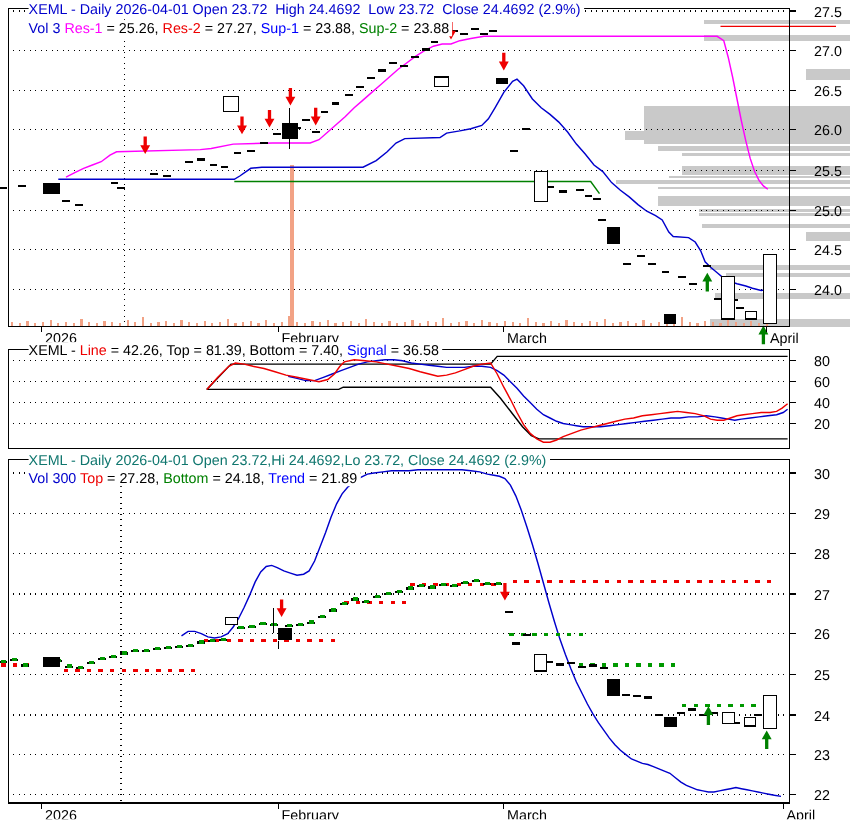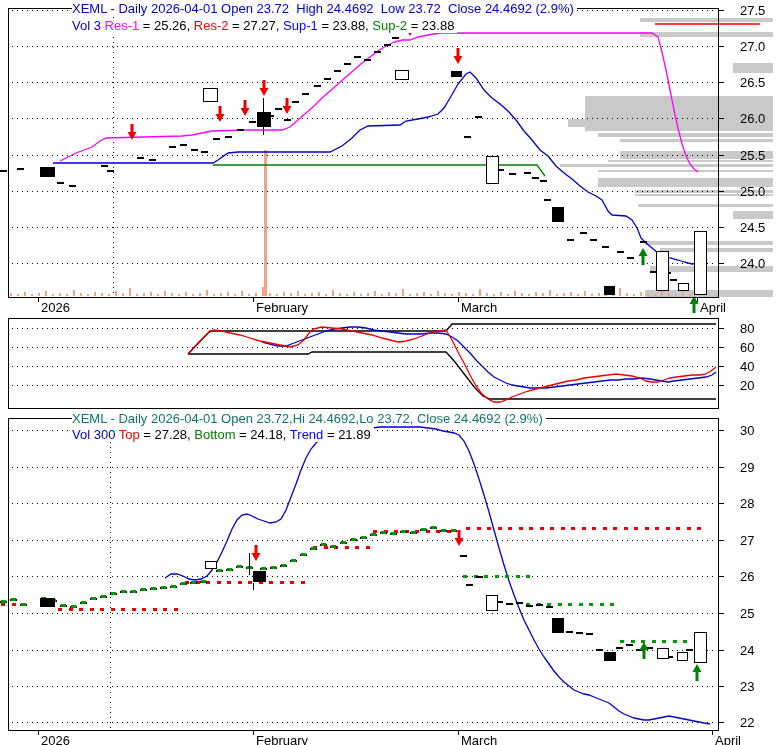--- a/index.html
+++ b/index.html
@@ -1,20 +1,20 @@
 <!DOCTYPE html>
 <html><head>
 <meta charset="utf-8">
 <style>
   html,body{margin:0;padding:0;background:#fff;}
   .screen{position:relative;width:780px;height:745px;background:#ffffff;overflow:hidden;
           font-family:"Liberation Sans",sans-serif;}
   svg{position:absolute;left:0;top:0;}
   .hdr{position:absolute;font:13px "Liberation Sans",sans-serif;line-height:15px;
-       background:#ffffff;white-space:pre;padding-right:3px;z-index:5;margin-left:46px;}
+       background:#ffffff;white-space:pre;padding-right:3px;z-index:5;}
 </style>
 </head>
 <body>
 
 <div class="screen">
   <svg id="cv" width="780" height="745" viewBox="0 0 780 745">
       <rect x="640" y="18" width="133" height="4" fill="#c9c9c9" shape-rendering="crispEdges"></rect>
       <rect x="640" y="32" width="133" height="5" fill="#c9c9c9" shape-rendering="crispEdges"></rect>
       <rect x="733" y="63" width="40" height="10" fill="#c9c9c9" shape-rendering="crispEdges"></rect>
       <rect x="585" y="96" width="188" height="35" fill="#c9c9c9" shape-rendering="crispEdges"></rect>
@@ -508,15 +508,16 @@
       <line x1="253" x2="253" y1="730" y2="735" stroke="#000" stroke-width="1" shape-rendering="crispEdges"></line>
       <text x="256" y="745" font-size="13" font-family="&quot;Liberation Sans&quot;,sans-serif" fill="#000" text-anchor="start">February</text>
       <line x1="458" x2="458" y1="730" y2="735" stroke="#000" stroke-width="1" shape-rendering="crispEdges"></line>
       <text x="461" y="745" font-size="13" font-family="&quot;Liberation Sans&quot;,sans-serif" fill="#000" text-anchor="start">March</text>
       <line x1="712" x2="712" y1="730" y2="735" stroke="#000" stroke-width="1" shape-rendering="crispEdges"></line>
       <text x="715" y="745" font-size="13" font-family="&quot;Liberation Sans&quot;,sans-serif" fill="#000" text-anchor="start">April</text>
     </svg>
 
   <div class="hdr" id="h-p1a" style="left: 26px; top: 1px; color: rgb(0, 0, 204);"><span>XEML - Daily 2026-04-01 Open 23.72  High 24.4692  Low 23.72  Close 24.4692 (2.9%)</span></div>
   <div class="hdr" id="h-p1b" style="left:26px;top:18px;"><span style="color: rgb(0, 0, 204);">Vol 3 </span><span style="color: rgb(255, 0, 255);">Res-1</span><span style="color: rgb(0, 0, 0);"> = 25.26, </span><span style="color: rgb(238, 0, 0);">Res-2</span><span style="color: rgb(0, 0, 0);"> = 27.27, </span><span style="color: rgb(0, 0, 255);">Sup-1</span><span style="color: rgb(0, 0, 0);"> = 23.88, </span><span style="color: rgb(0, 128, 0);">Sup-2</span><span style="color: rgb(0, 0, 0);"> = 23.88</span></div>
+  <div class="hdr" id="h-p2" style="left:26px;top:311px;"><span style="color: rgb(0, 0, 0);">XEML - </span><span style="color: rgb(238, 0, 0);">Line</span><span style="color: rgb(0, 0, 0);"> = 42.26, Top = 81.39, Bottom = 7.40, </span><span style="color: rgb(0, 0, 255);">Signal</span><span style="color: rgb(0, 0, 0);"> = 36.58</span></div>
   <div class="hdr" id="h-p3a" style="left: 26px; top: 411px; color: #0f766e;"><span>XEML - Daily 2026-04-01 Open 23.72,Hi 24.4692,Lo 23.72, Close 24.4692 (2.9%)</span></div>
   <div class="hdr" id="h-p3b" style="left:26px;top:427px;"><span style="color: rgb(0, 0, 204);">Vol 300 </span><span style="color: rgb(238, 0, 0);">Top</span><span style="color: rgb(0, 0, 0);"> = 27.28, </span><span style="color: rgb(0, 128, 0);">Bottom</span><span style="color: rgb(0, 0, 0);"> = 24.18, </span><span style="color: rgb(0, 0, 255);">Trend</span><span style="color: rgb(0, 0, 0);"> = 21.89</span></div>
 </div>
 
 </body></html>

